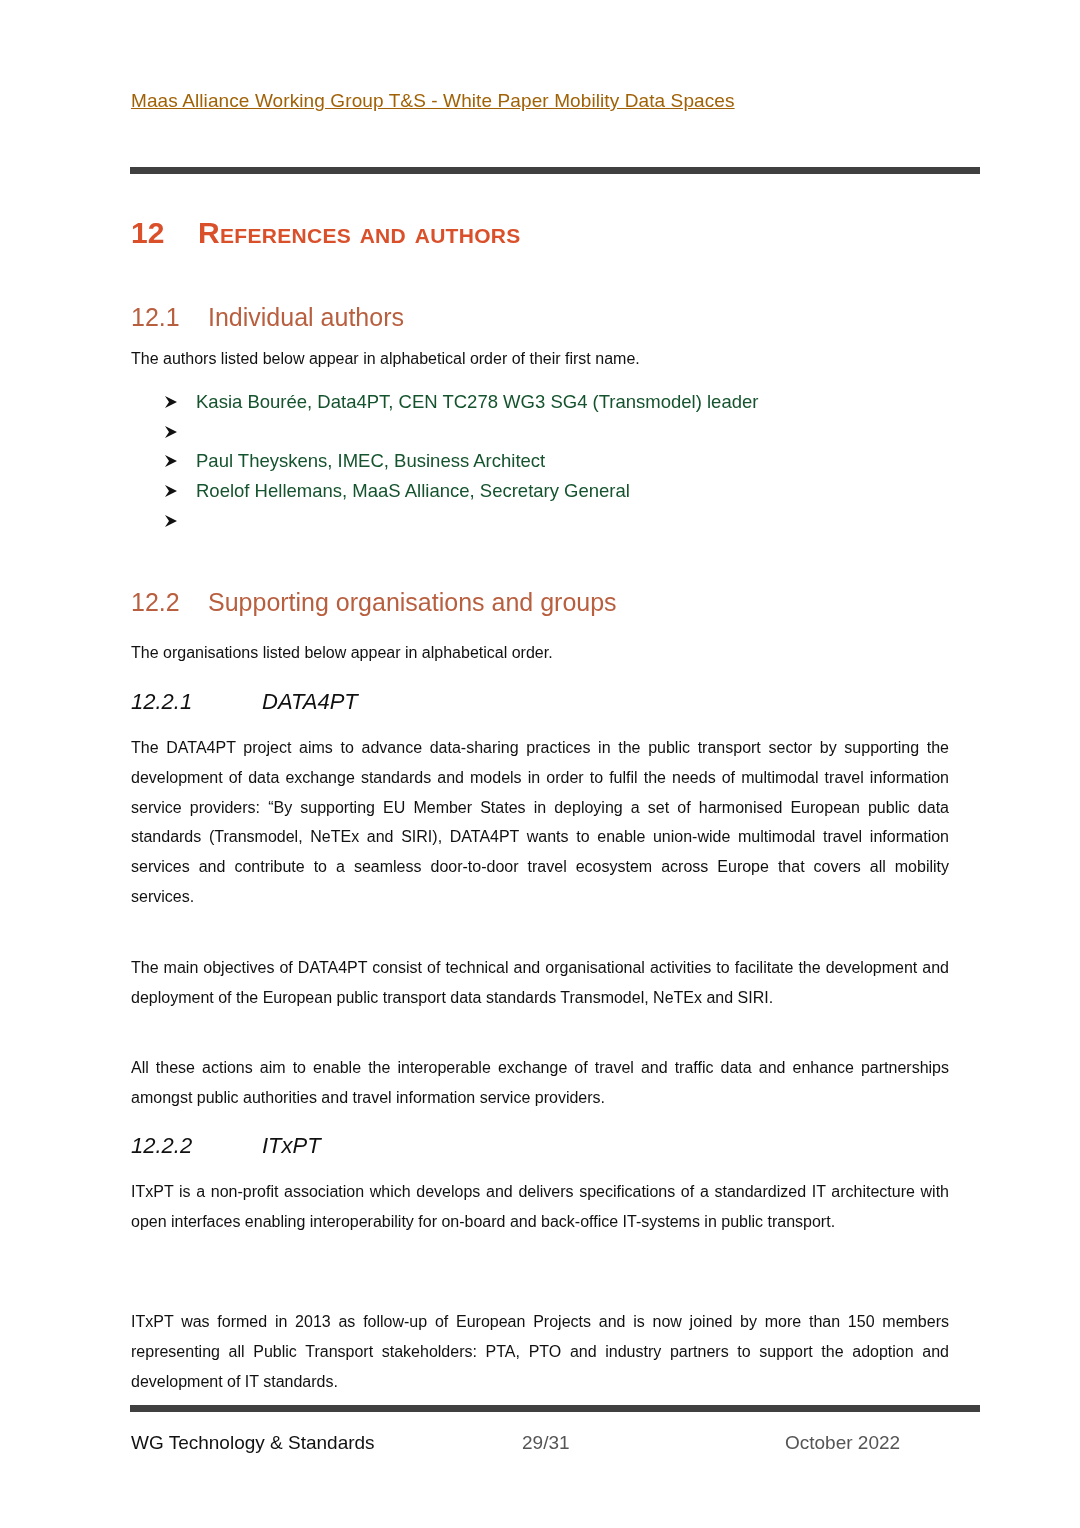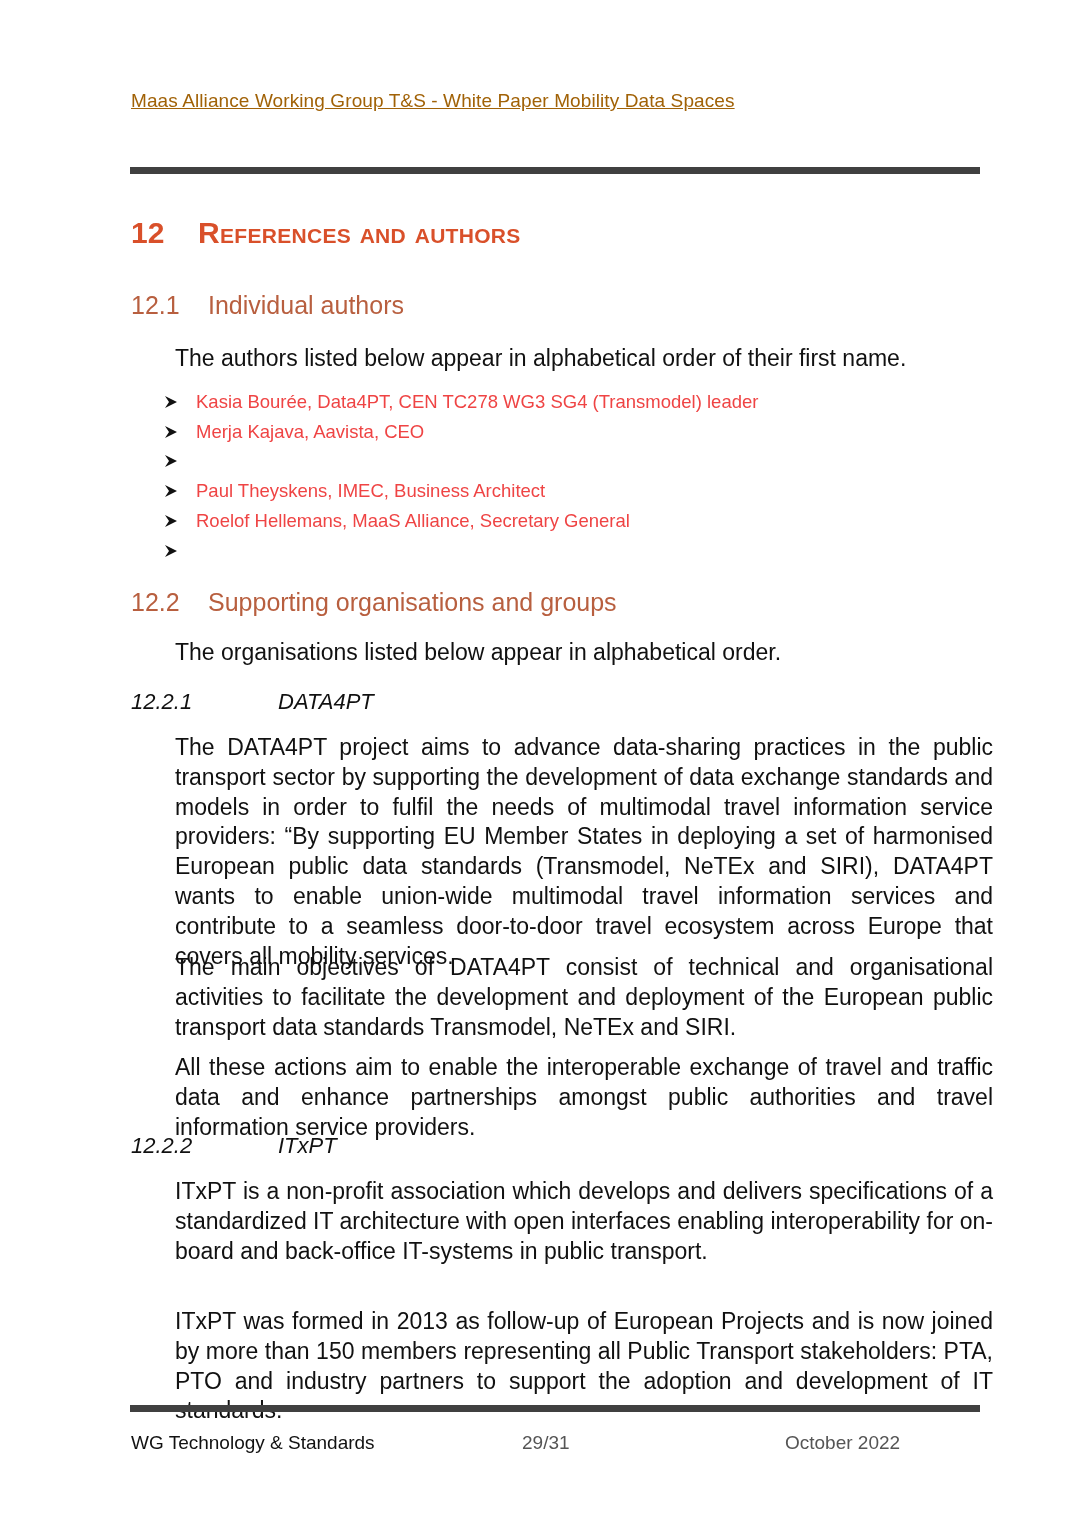--- a/index.html
+++ b/index.html
@@ -23,33 +23,32 @@
     }
     .h1 .num { width: 67px; }
     .h1 .title { font-variant: small-caps; letter-spacing: 0.3px; }
     .h2 {
       position: absolute; left: 131px;
       font-size: 25px; color: #b85f3f; display: flex; align-items: baseline;
     }
     .h2 .num { width: 77px; }
     .h3 {
       position: absolute; left: 131px;
-      font-size: 22px; font-style: italic; color: #111111; display: flex; align-items: center; gap: 16px;
+      font-size: 22px; font-style: italic; color: #111111; display: flex; align-items: center;
     }
     .h3 .num { width: 131px; }
     .para {
       position: absolute; left: 131px; width: 818px;
-      font-size: 23px; line-height: 29.8px; text-align: justify;
+      font-size: 16px; line-height: 29.8px; text-align: justify;
       color: #111111;
-      margin-left: 44px;
     }
     .bullets { position: absolute; left: 164px; top: 387px; margin: 0; padding: 0; list-style: none; }
     .bullets li {
       display: flex; align-items: center; height: 29.8px;
-      font-size: 18.5px; color: #ef4444;
+      font-size: 18.5px; color: #14532d;
     }
     .bullets .arrow {
       width: 32px; display: inline-block; font-size: 16px; color: #111;
     }
     .bullets .arrow svg { display: block; }
     .footer {
       position: absolute; top: 1432px; font-size: 19px;
     }
     .footer.left { left: 131px; color: #111111; }
     .footer.center { left: 522px; color: #555555; }
@@ -59,43 +58,35 @@
 <body>
 
 <div class="page-header">Maas Alliance Working Group T&amp;S - White Paper Mobility Data Spaces</div>
 <div class="rule top"></div>
 
 <div class="h1">
   <span class="num">12</span>
   <span class="title">References and authors</span>
 </div>
 
-<div class="h2" style="top:291px;">
+<div class="h2" style="top:303px;">
   <span class="num">12.1</span>
   <span>Individual authors</span>
 </div>
 
 <div class="para" style="top:344px;">The authors listed below appear in alphabetical order of their first name.</div>
 
 <ul class="bullets">
   <li>
     <span class="arrow">
         <svg width="14" height="14" viewBox="0 0 14 14">
           <path d="M1 1 L13 7 L1 13 L5 7 Z" fill="#111"></path>
         </svg>
       </span>
     <span>Kasia Bourée, Data4PT, CEN TC278 WG3 SG4 (Transmodel) leader</span>
-  </li>
-  <li>
-    <span class="arrow">
-        <svg width="14" height="14" viewBox="0 0 14 14">
-          <path d="M1 1 L13 7 L1 13 L5 7 Z" fill="#111"></path>
-        </svg>
-      </span>
-    <span>Merja Kajava, Aavista, CEO</span>
   </li>
   <li>
     <span class="arrow">
         <svg width="14" height="14" viewBox="0 0 14 14">
           <path d="M1 1 L13 7 L1 13 L5 7 Z" fill="#111"></path>
         </svg>
       </span>
   </li>
   <li>
     <span class="arrow">

